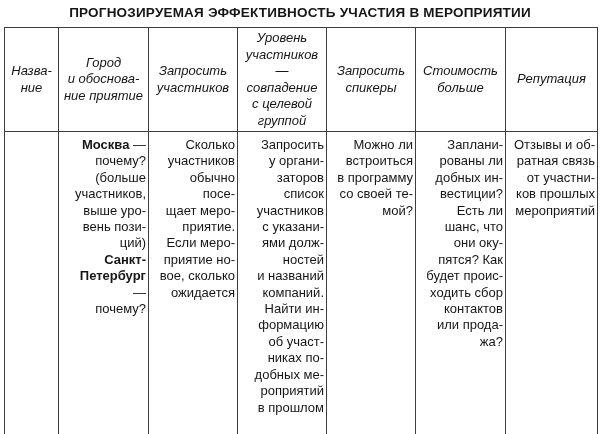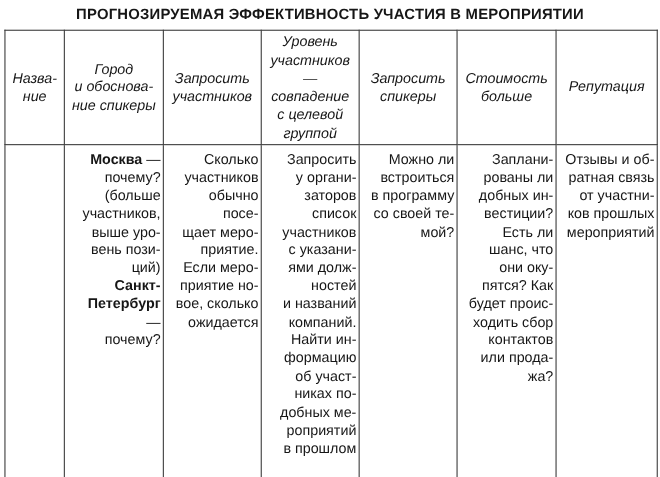--- a/index.html
+++ b/index.html
@@ -84,21 +84,21 @@
       <col style="width:89px">
       <col style="width:90px">
       <col style="width:92px">
     </colgroup>
     <thead>
       <tr>
         <th>Назва-
 ние</th>
         <th>Город
 и обоснова-
-ние спикеры</th>
+ние приятие</th>
         <th>Запросить
 участников</th>
         <th>Уровень
 участников —
 совпадение
 с целевой
 группой</th>
         <th>Запросить
 спикеры</th>
         <th>Стоимость

